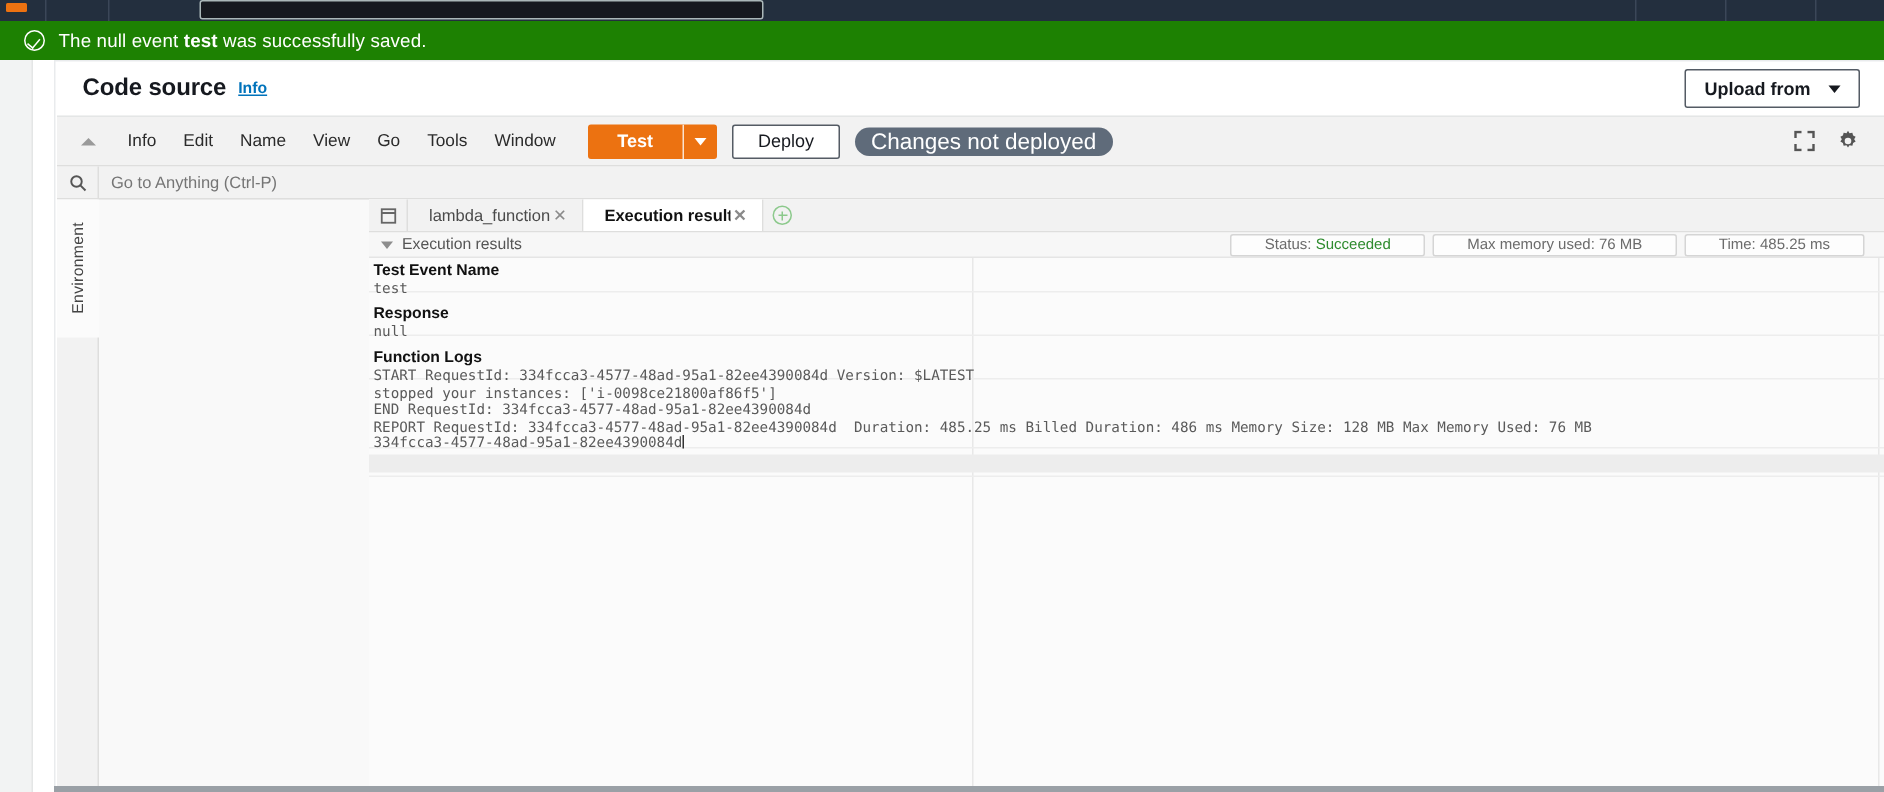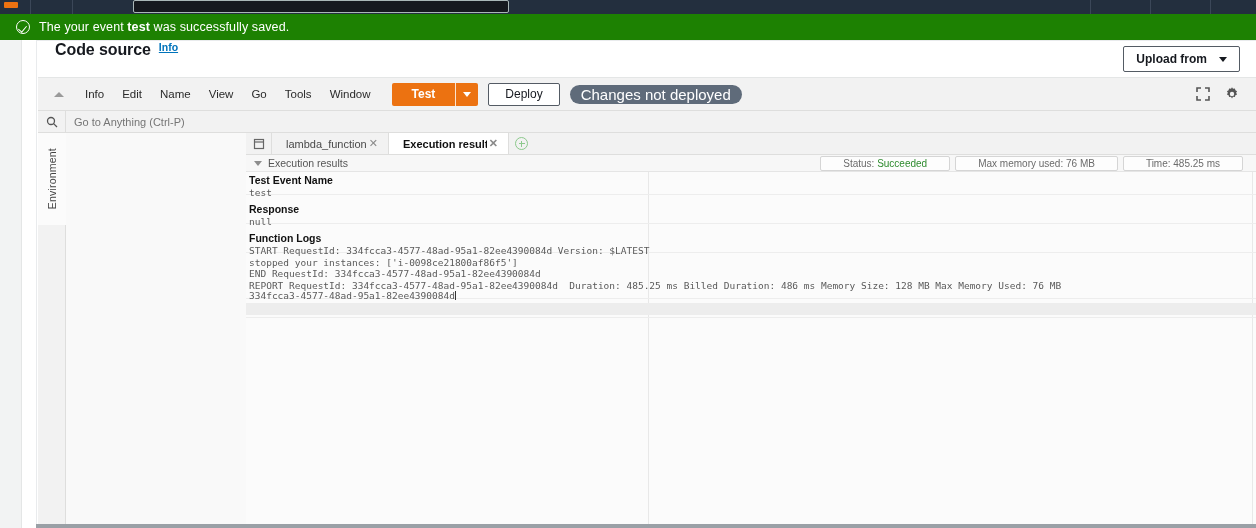--- a/index.html
+++ b/index.html
@@ -60,21 +60,21 @@
   }
 
   
   .card {
     position: absolute; left: 36px; top: 40px; width: 1220px; height: 488px;
     background: #ffffff;
     border: 1px solid #e9ebed; border-right: none;
   }
   .card-header {
     position: absolute; left: 0; top: 0; width: 100%; height: 36px;
-    display: flex; padding-left: 18px;
+    display: flex; align-items: center; padding-left: 18px;
   }
   .card-title {
     font-size: 16px; font-weight: 700; color: #16191f; letter-spacing: -0.1px;
   }
   .card-info-link {
     font-size: 10.5px; color: #0073bb; margin-left: 8px;
     text-decoration: underline; cursor: pointer; font-weight: 700;
   }
   .upload-from-btn {
     position: absolute; right: 16px; top: 5px;
@@ -339,21 +339,21 @@
   <div class="aws-nav-divider" style="left:30px"></div>
   <div class="aws-nav-divider" style="left:72px"></div>
   <div class="aws-search-box" title=""></div>
   <div class="aws-nav-divider" style="left:1090px"></div>
   <div class="aws-nav-divider" style="left:1150px"></div>
   <div class="aws-nav-divider" style="left:1210px"></div>
 </div>
 
 <div class="flash-banner">
   <span class="flash-icon"></span>
-  <span class="flash-text"><span>The your event </span><b>test</b><span> was successfully saved.</span></span>
+  <span class="flash-text"><span>The null event </span><b>test</b><span> was successfully saved.</span></span>
 </div>
 
 <div class="page-bg"></div>
 <div class="left-gutter"></div>
 
 <div class="card">
 
   <div class="card-header">
     <span class="card-title">Code source</span>
     <span class="card-info-link">Info</span>

